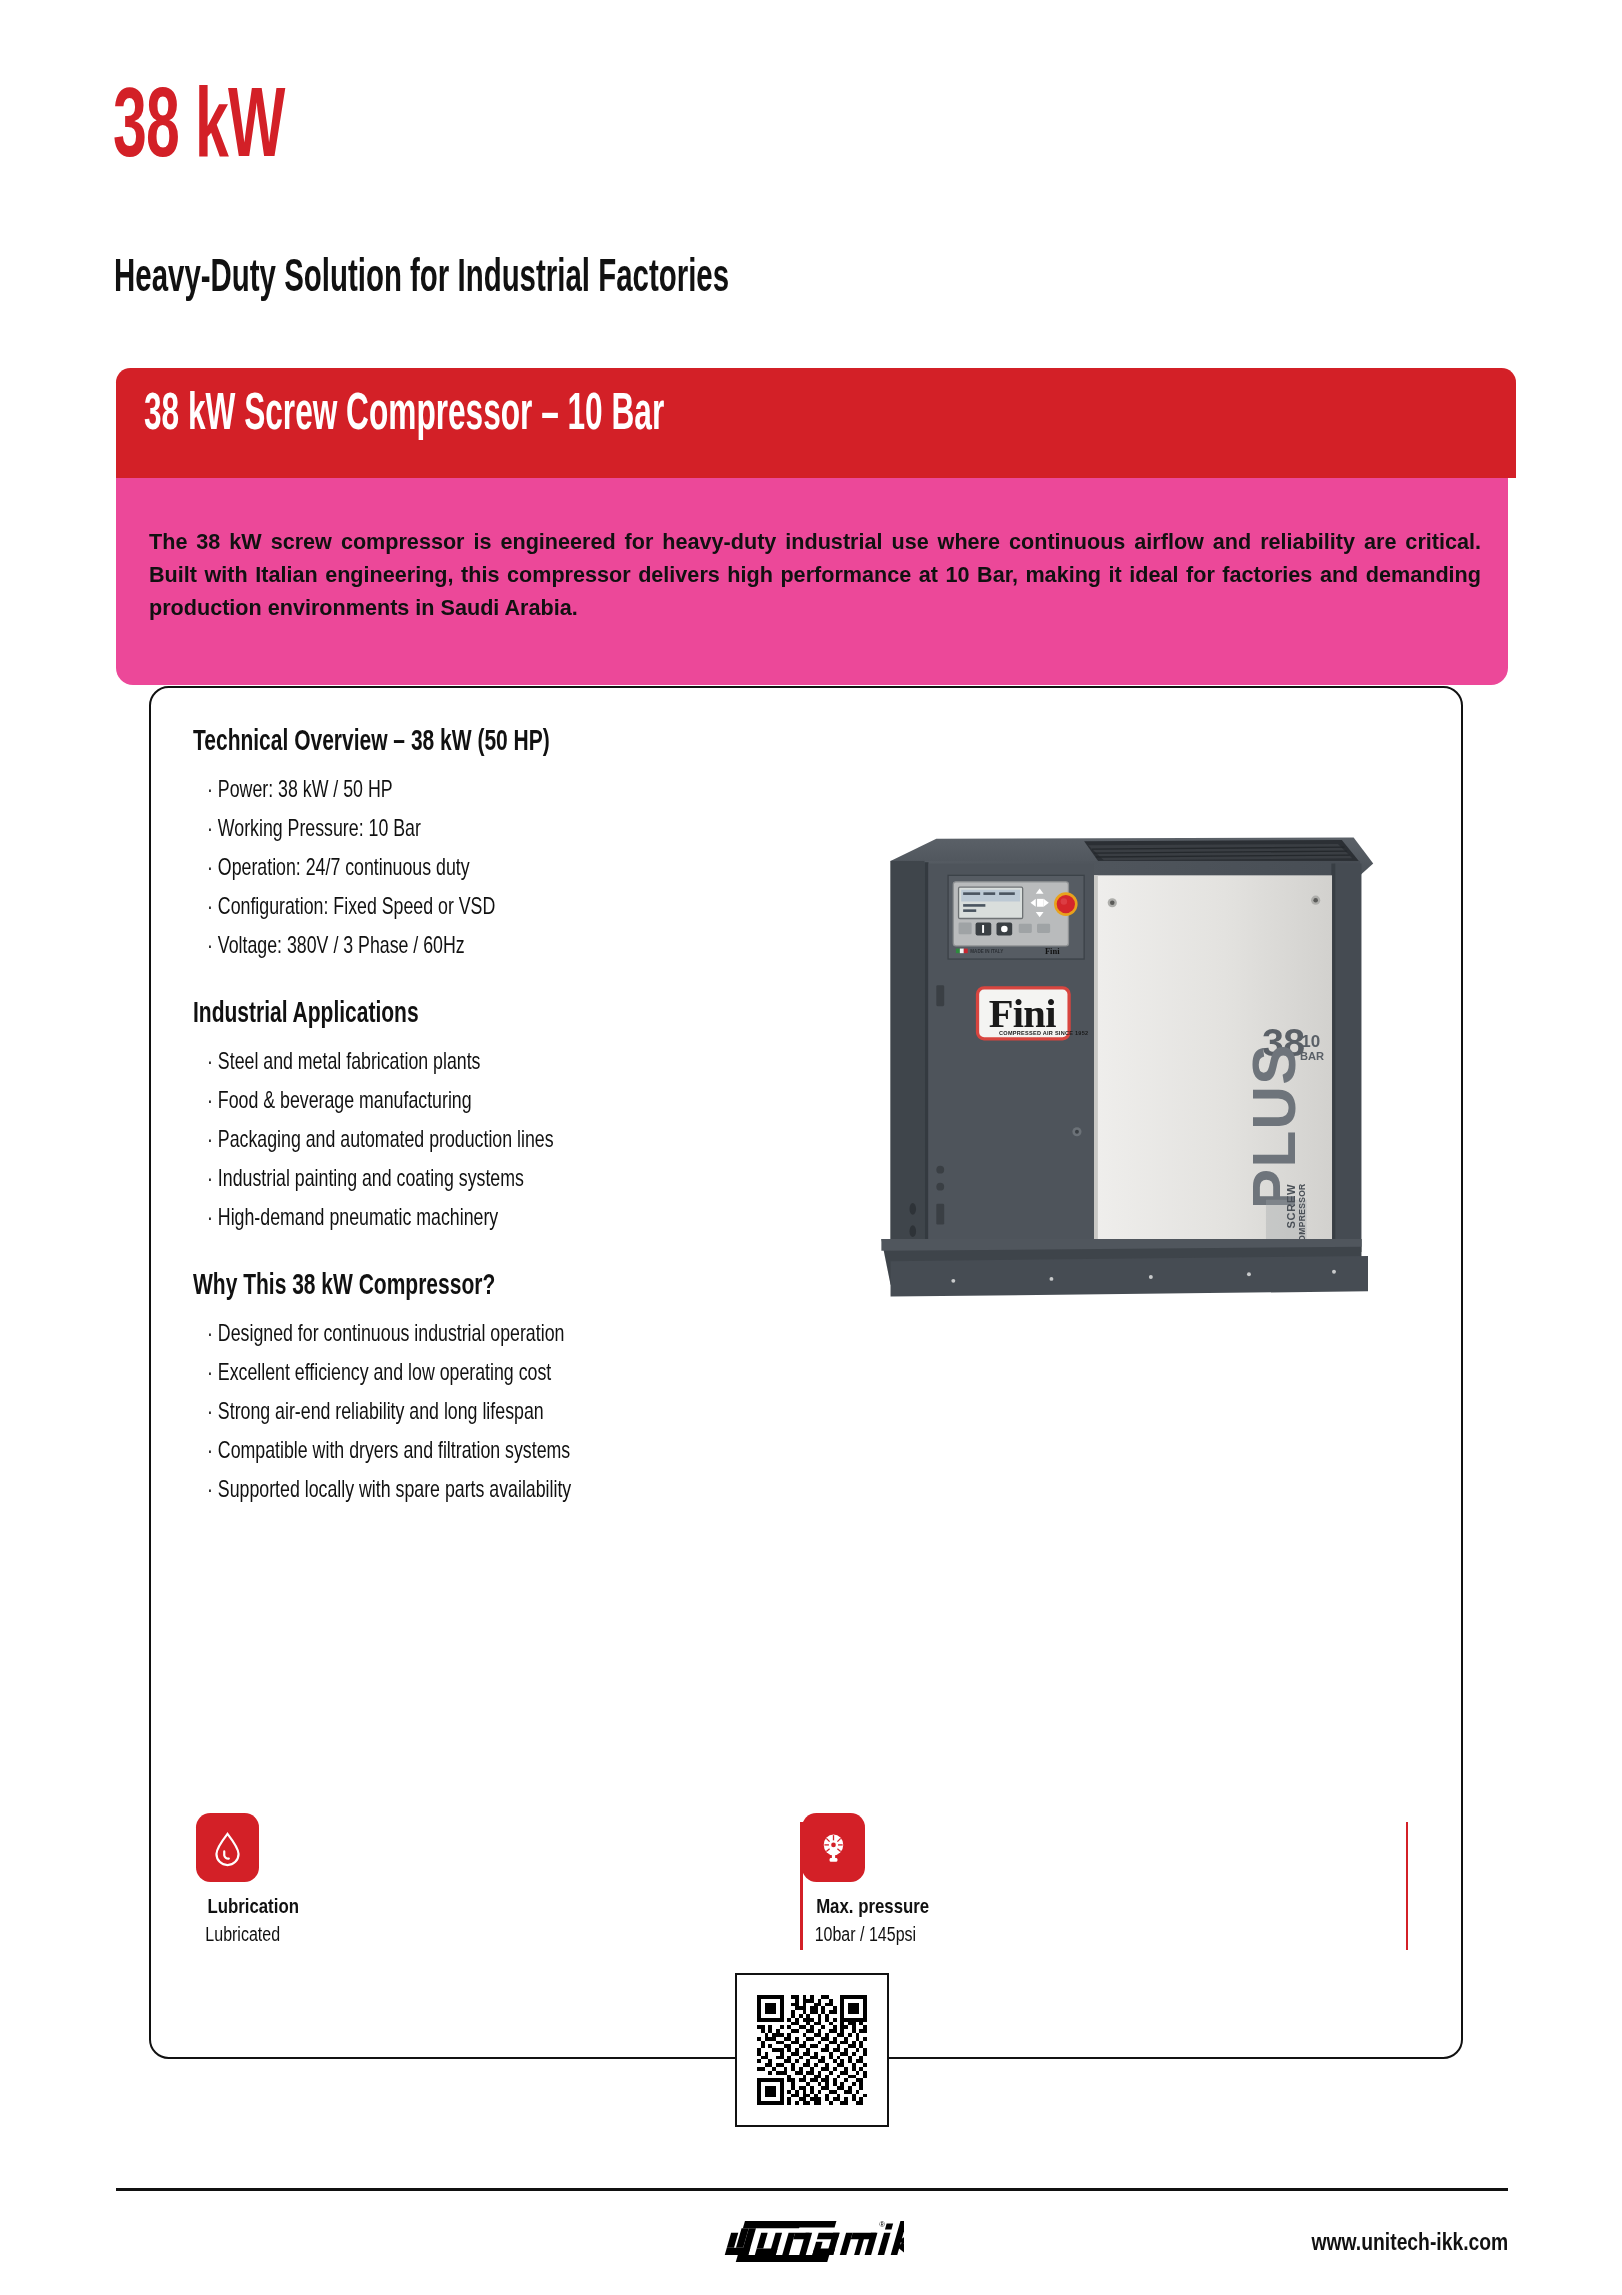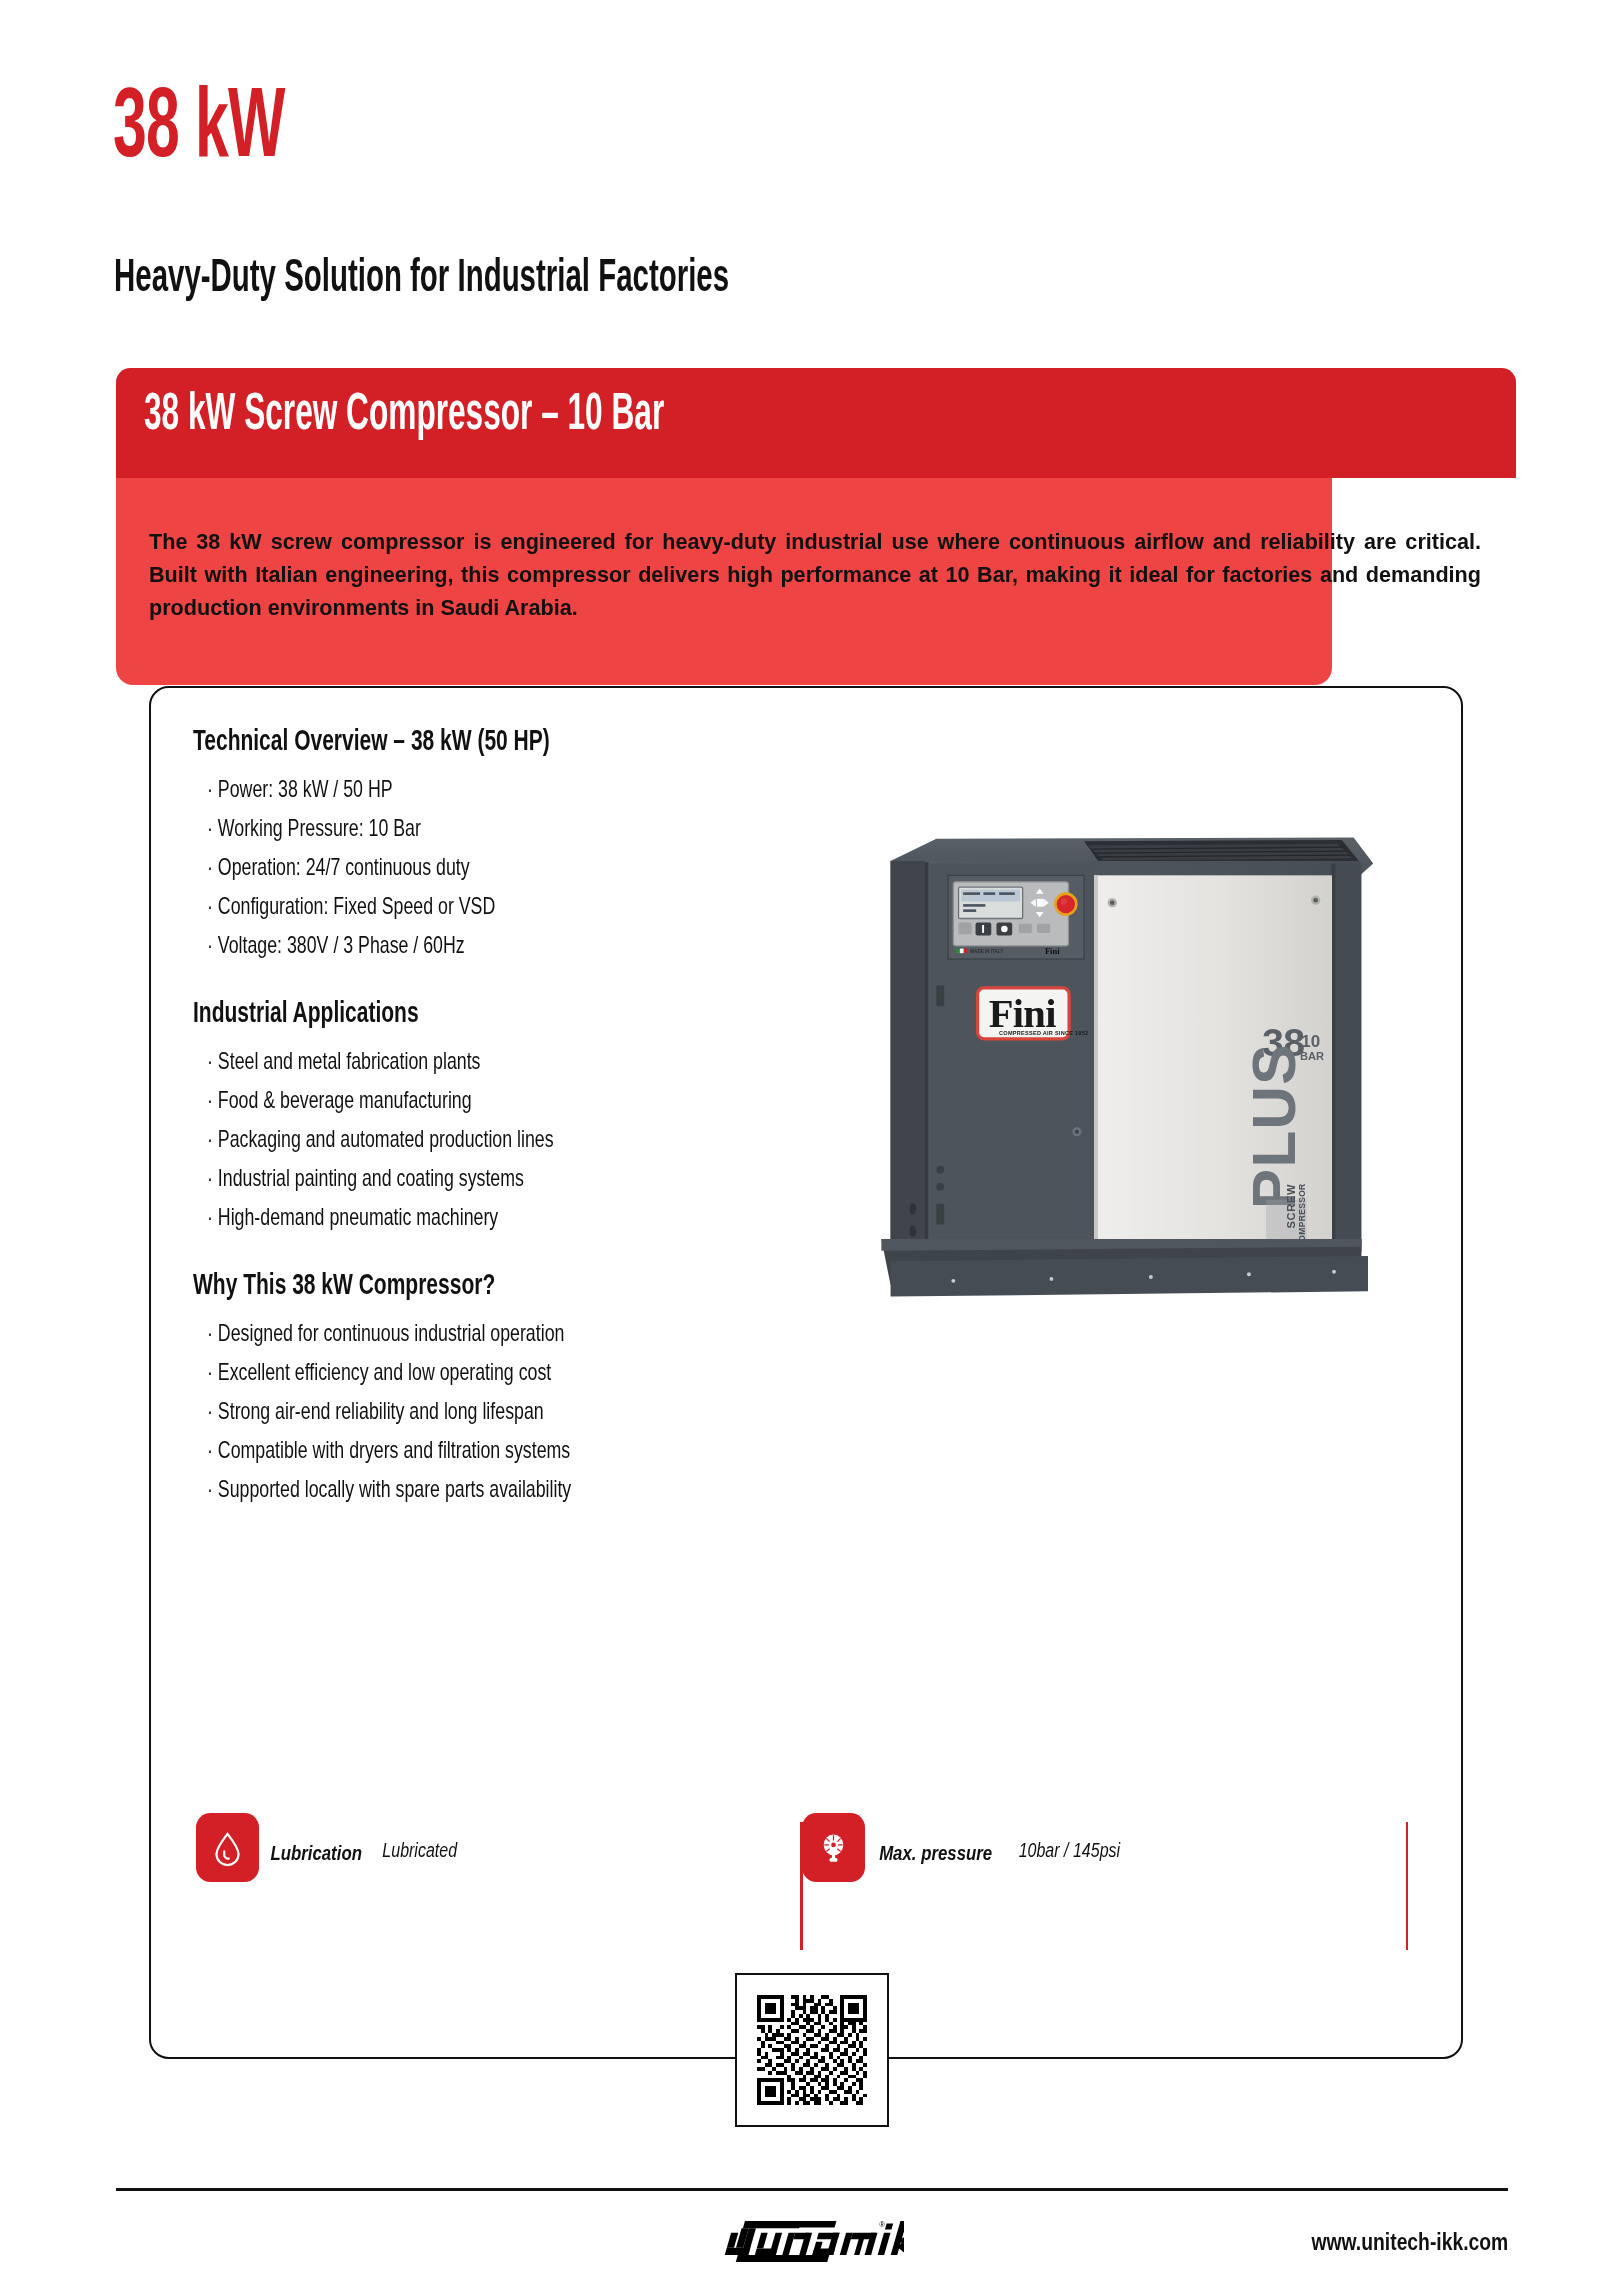--- a/index.html
+++ b/index.html
@@ -39,22 +39,22 @@
   #banner-text{
     position:absolute;left:27.5px;top:18.3px;
     font-size:51px;line-height:1;font-weight:700;color:#fff;
     transform:scaleX(.62);transform-origin:left top;
     white-space:nowrap;
   }
 
   
   #intro{
     position:absolute;left:116px;top:478px;
-    width:1216px;height:207px;
-    background:#ef4444;
+    width:1392px;height:207px;
+    background:#ec4899;
     border-radius:0 0 17px 17px;
   }
   #intro-para{
     position:absolute;left:33px;top:47px;width:1332px;
     font-size:21.6px;line-height:33px;font-weight:600;
     color:#111;text-align:justify;
     transform:scaleY(1);
   }
 
   
@@ -88,23 +88,22 @@
     width:517px;height:484px;
   }
 
   
   #specs{
     position:absolute;left:196px;top:1813px;
     width:1211px;height:157px;
     display:flex;align-items:flex-start;
   }
   .spec{
-    flex:1;display:flex;align-items:center;
+    flex:1;display:flex;flex-direction:column;align-items:flex-start;
     position:relative;
-    font-style:italic;
   }
   .spec-tile{
     width:63px;height:69px;border-radius:14.4px;background:#D32027;
     display:flex;align-items:center;justify-content:center;
   }
   .spec-label{
     margin-top:11.8px;font-size:21px;font-weight:700;color:#111;
     transform:scaleX(.80);white-space:nowrap;
   }
   .spec-value{

